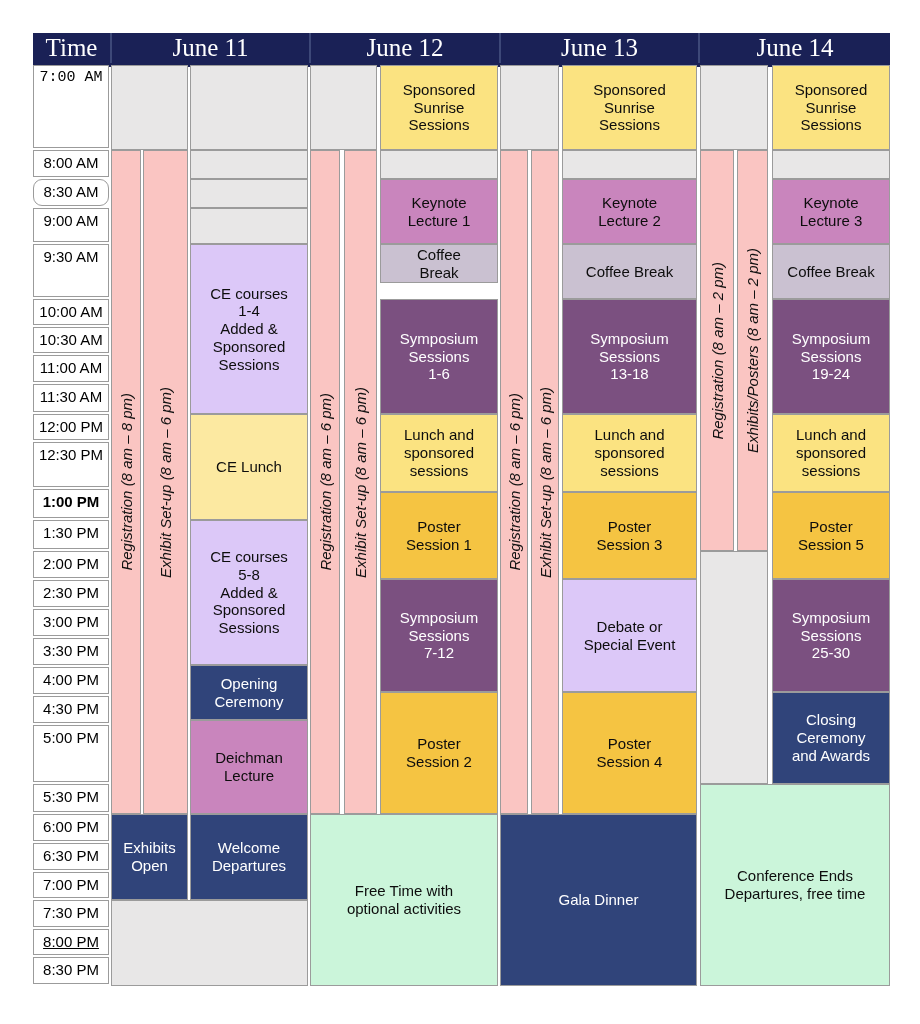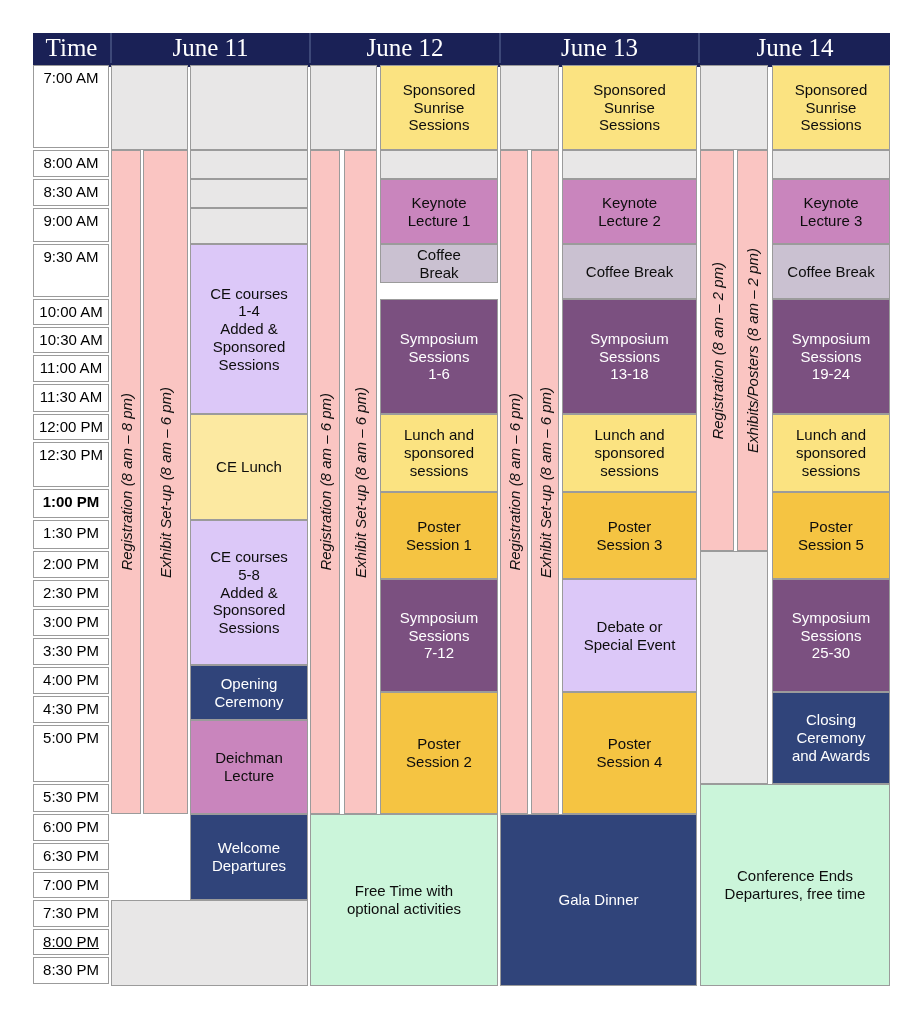--- a/index.html
+++ b/index.html
@@ -37,23 +37,23 @@
 
 <div class="schedule">
   <div class="header-row">
       <div class="hcell" style="left: 0px; width: 77px; border-left: none;">Time</div>
       <div class="hcell" style="left: 77px; width: 199px;">June 11</div>
       <div class="hcell" style="left: 276px; width: 190px;">June 12</div>
       <div class="hcell" style="left: 466px; width: 199px;">June 13</div>
       <div class="hcell" style="left: 665px; width: 192px;">June 14</div>
     </div>
   <div class="grid">
-      <div class="tcell" style="top: 0px; height: 83px;">7:00 AM</div>
+      <div class="tcell" style="top: 0px; height: 83px; font-family: Liberation Mono, monospace;">7:00 AM</div>
       <div class="tcell" style="top: 85px; height: 27px;">8:00 AM</div>
-      <div class="tcell" style="top: 114px; height: 27px;">8:30 AM</div>
+      <div class="tcell" style="top: 114px; height: 27px; border-radius: 9px;">8:30 AM</div>
       <div class="tcell" style="top: 143px; height: 34px;">9:00 AM</div>
       <div class="tcell" style="top: 179px; height: 53px;">9:30 AM</div>
       <div class="tcell" style="top: 234px; height: 26px;">10:00 AM</div>
       <div class="tcell" style="top: 262px; height: 26px;">10:30 AM</div>
       <div class="tcell" style="top: 290px; height: 27px;">11:00 AM</div>
       <div class="tcell" style="top: 319px; height: 28px;">11:30 AM</div>
       <div class="tcell" style="top: 349px; height: 26px;">12:00 PM</div>
       <div class="tcell" style="top: 377px; height: 45px;">12:30 PM</div>
       <div class="tcell" style="top: 424px; height: 29px; font-weight: bold;">1:00 PM</div>
       <div class="tcell" style="top: 455px; height: 29px;">1:30 PM</div>
@@ -100,20 +100,24 @@
 Sessions</span>
       </div>
       <div class="block navy" style="left: 157px; top: 600px; width: 118px; height: 55px;">
         <span class="lbl">Opening
 Ceremony</span>
       </div>
       <div class="block mauve" style="left: 157px; top: 655px; width: 118px; height: 94px;">
         <span class="lbl">Deichman
 Lecture</span>
       </div>
+      <div class="block navy" style="left: 78px; top: 749px; width: 77px; height: 86px;">
+        <span class="lbl">Exhibits
+Open</span>
+      </div>
       <div class="block navy" style="left: 157px; top: 749px; width: 118px; height: 86px;">
         <span class="lbl">Welcome
 Departures</span>
       </div>
       <div class="block empty" style="left: 78px; top: 835px; width: 197px; height: 86px;"></div>
       <div class="block empty" style="left: 277px; top: 0px; width: 67px; height: 85px;"></div>
       <div class="block strip" style="left: 277px; top: 85px; width: 30px; height: 664px;">
         <span class="vlabel">Registration (8 am – 6 pm)</span>
       </div>
       <div class="block strip" style="left: 311px; top: 85px; width: 33px; height: 664px;">

